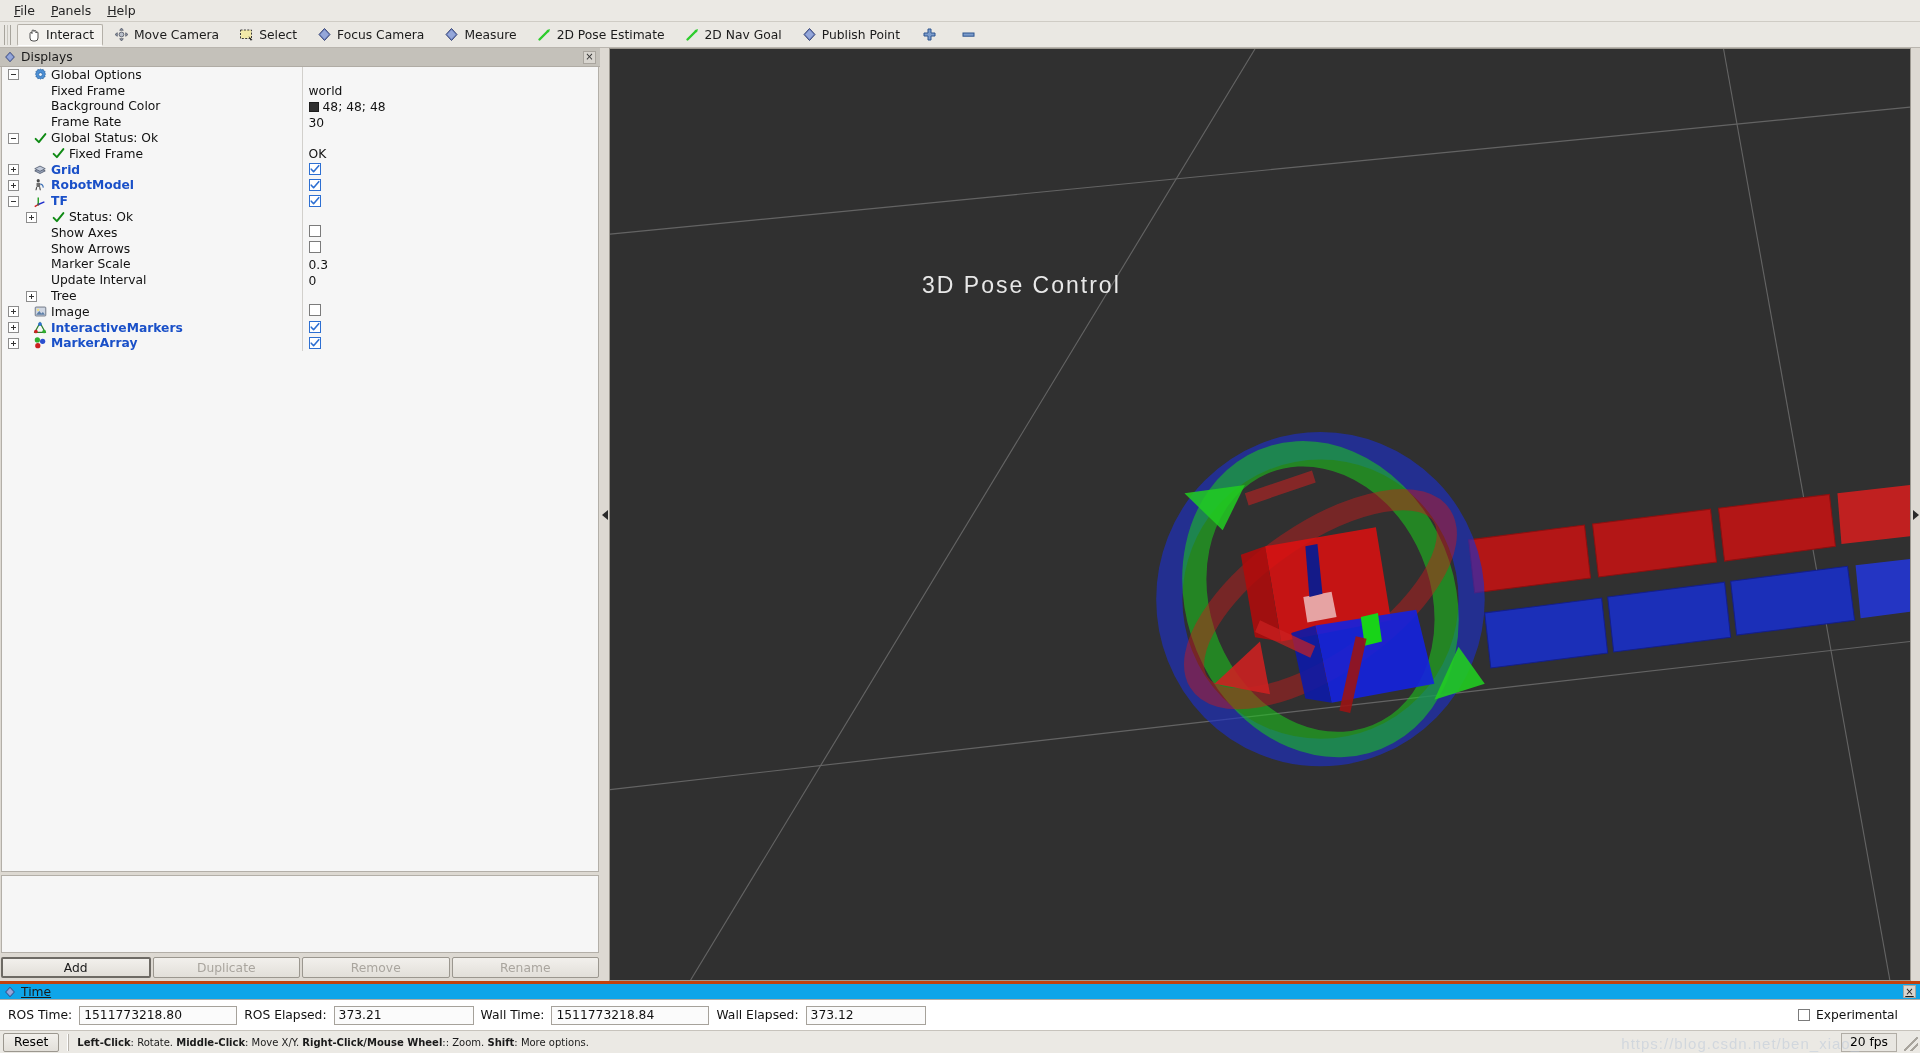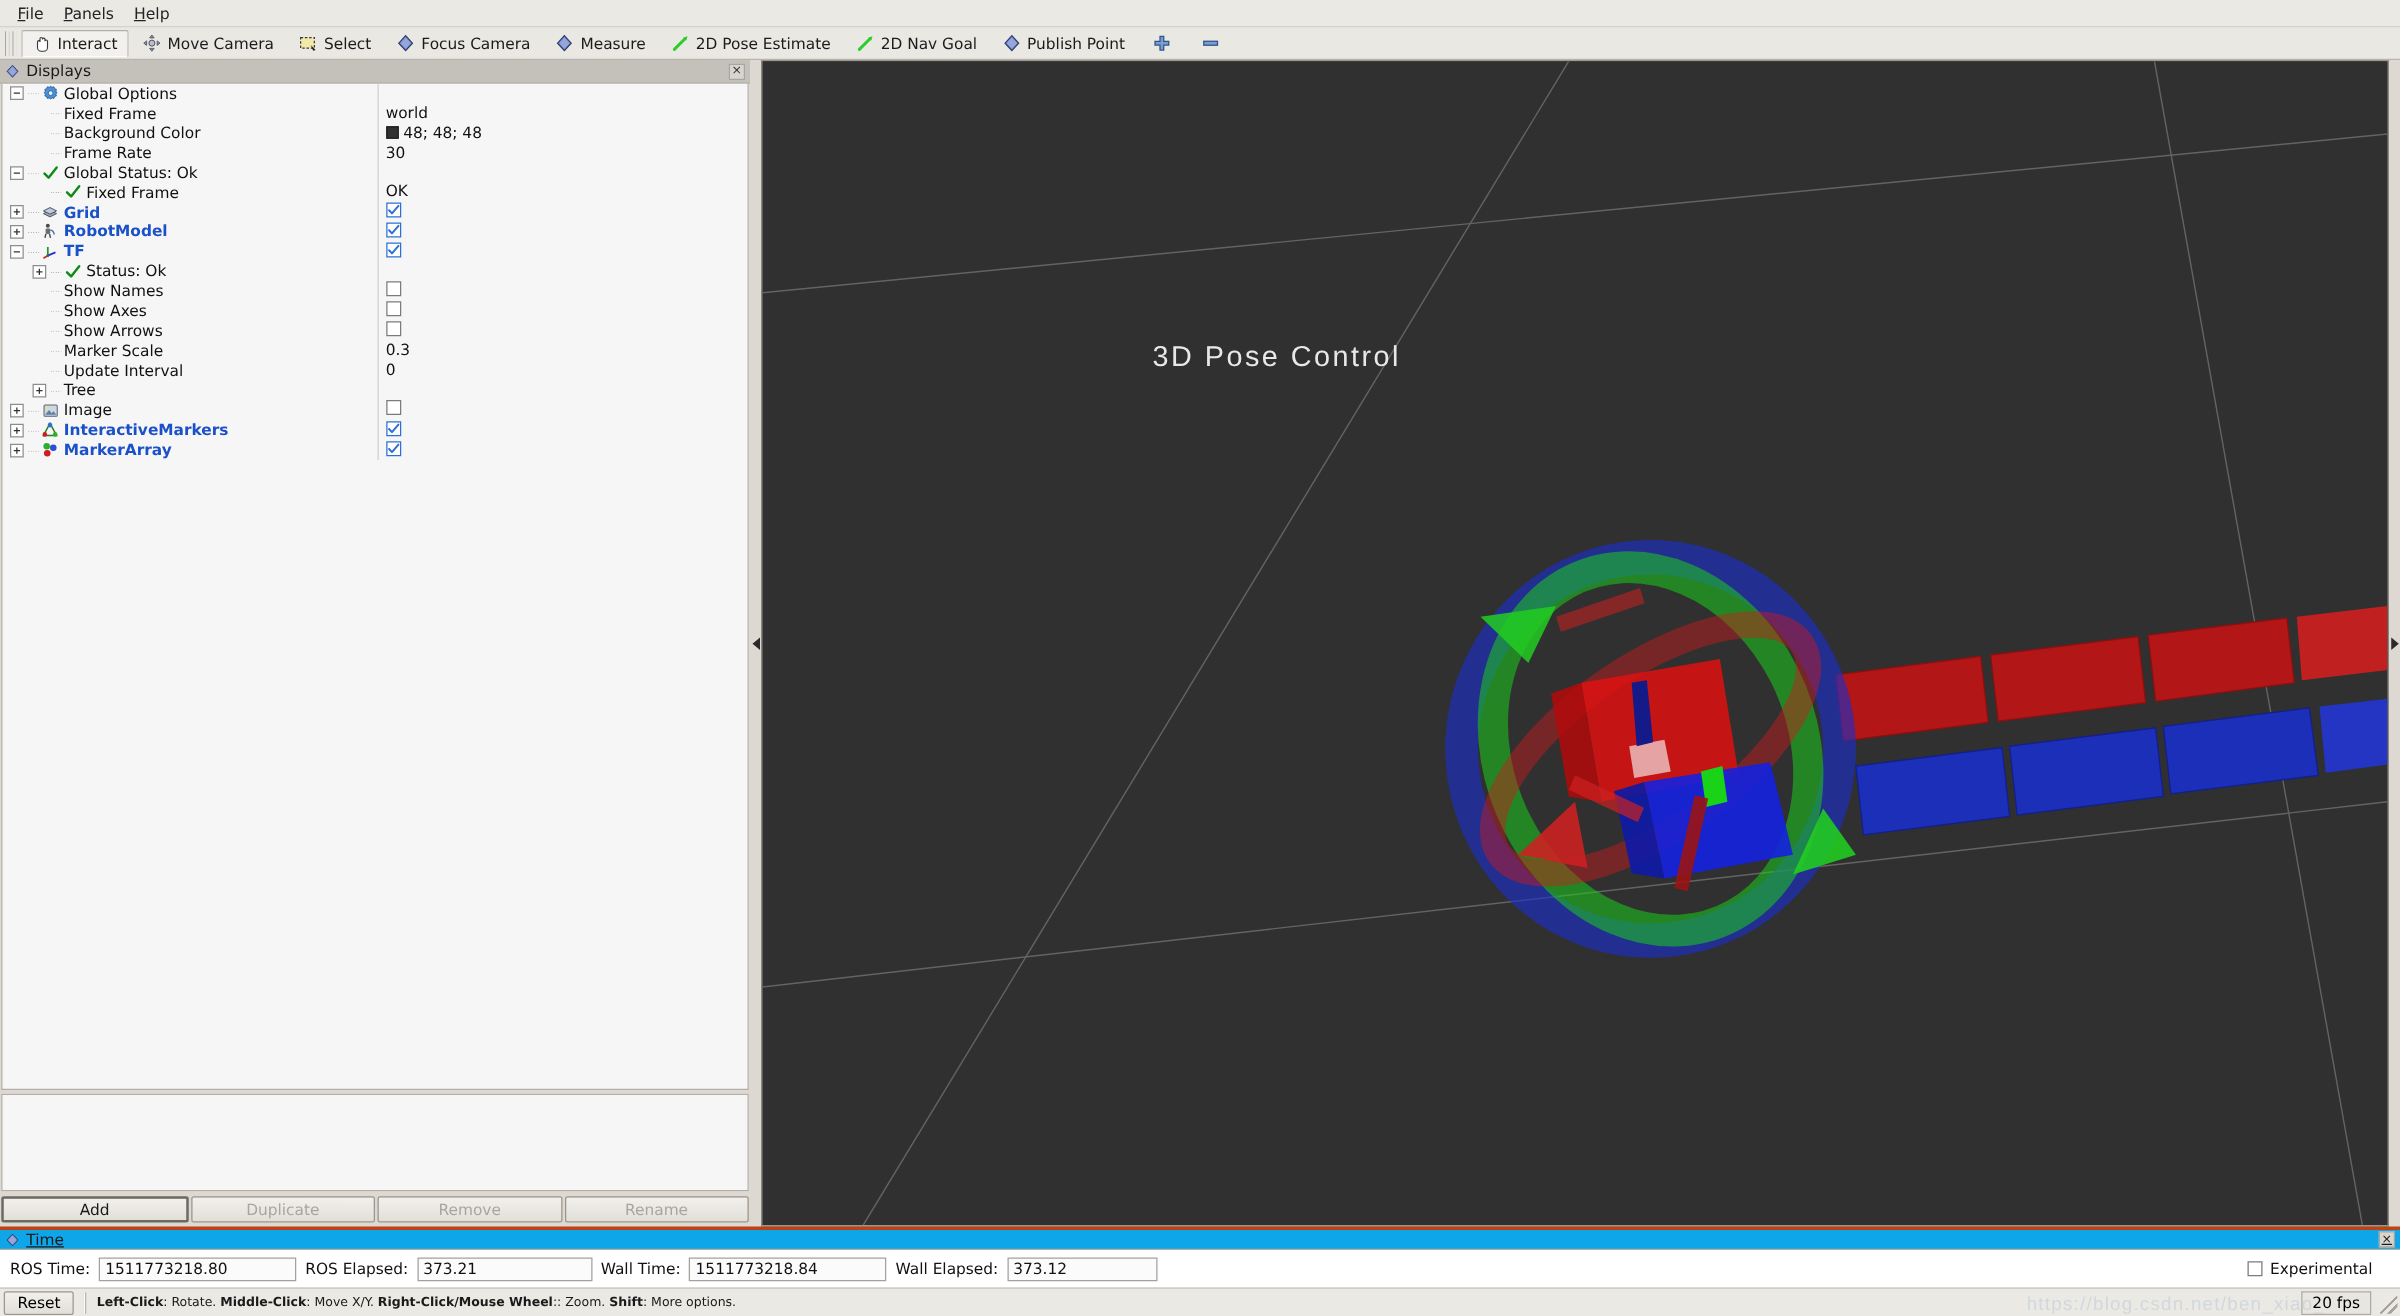--- a/index.html
+++ b/index.html
@@ -555,30 +555,20 @@
                       <span>Status: Ok</span>
                     </div>
                   </td>
                   <td class="tcol-val"></td>
                 </tr>
                 <tr>
                   <td class="tcol-name">
                     <div class="row-name" style="padding-left: 24px;">
                       <span style="width: 14px; flex: 0 0 14px;"></span>
                       <span class="dots"></span>
-                      <span>Show Names</span>
-                    </div>
-                  </td>
-                  <td class="tcol-val"><span class="cb"></span></td>
-                </tr>
-                <tr>
-                  <td class="tcol-name">
-                    <div class="row-name" style="padding-left: 24px;">
-                      <span style="width: 14px; flex: 0 0 14px;"></span>
-                      <span class="dots"></span>
                       <span>Show Axes</span>
                     </div>
                   </td>
                   <td class="tcol-val"><span class="cb"></span></td>
                 </tr>
                 <tr>
                   <td class="tcol-name">
                     <div class="row-name" style="padding-left: 24px;">
                       <span style="width: 14px; flex: 0 0 14px;"></span>
                       <span class="dots"></span>

